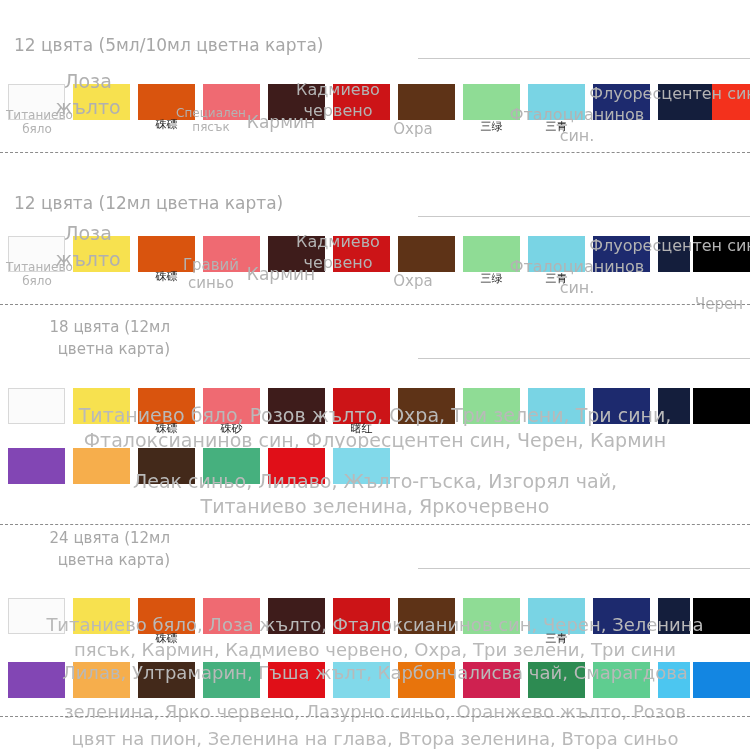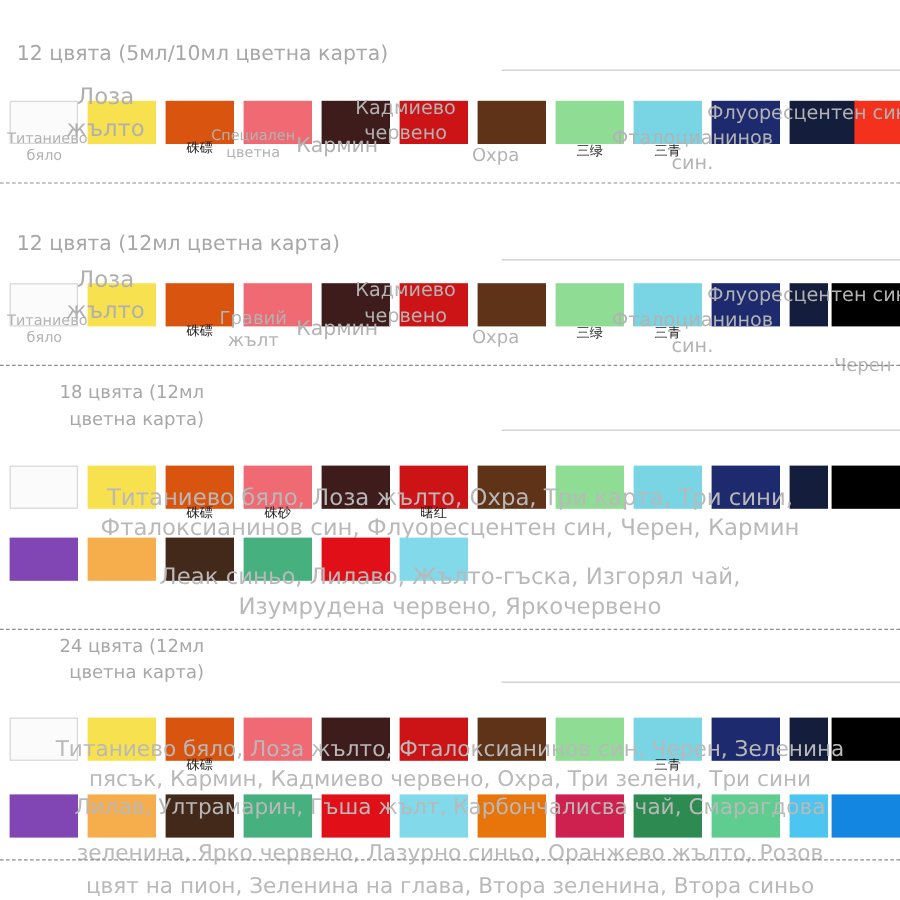--- a/index.html
+++ b/index.html
@@ -101,21 +101,21 @@
       <div class="swatch" style="left:463px; width:57px; background:#8fdc95;"></div>
       <div class="swatch" style="left:528px; width:57px; background:#79d4e4;"></div>
       <div class="swatch" style="left:593px; width:57px; background:#1d2a6e;"></div>
       <div class="swatch" style="left:658px; width:57px; background:#141e3c;"></div>
       <div class="swatch" style="left:712px; width:38px; background:#f3311c;"></div>
     </div>
 
     <div class="cap small" style="left:6px;  top:108px; width:62px;">Титаниево бяло</div>
     <div class="cap big" style="left:38px; top:68px;  width:100px; white-space:normal; line-height:26px;">Лоза жълто</div>
     <div class="cap cn" style="left:138px;top:115px; width:57px;">硃磦</div>
-    <div class="cap small" style="left:172px;top:106px; width:78px;">Специален цветна</div>
+    <div class="cap small" style="left:172px;top:106px; width:78px;">Специален пясък</div>
     <div class="cap" style="left:236px;top:113px; width:90px; font-size:17px;">Кармин</div>
     <div class="cap" style="left:283px;top:79px;  width:110px; white-space:normal; font-size:16px; line-height:21px;">Кадмиево червено</div>
     <div class="cap" style="left:383px;top:120px; width:60px; font-size:15px;">Охра</div>
     <div class="cap cn" style="left:463px;top:117px; width:57px;">三绿</div>
     <div class="cap cn" style="left:528px;top:117px; width:57px;">三青</div>
     <div class="cap" style="left:497px;top:104px; width:160px; white-space:normal; font-size:16px; line-height:21px;">Фталоцианинов син.</div>
     <div class="cap" style="left:588px;top:85px;  width:170px; font-size:16px;">Флуоресцентен син</div>
 
     <div class="sep" style="top:152px;"></div>
   </div>
@@ -135,21 +135,21 @@
       <div class="swatch" style="left:463px; width:57px; background:#8fdc95;"></div>
       <div class="swatch" style="left:528px; width:57px; background:#79d4e4;"></div>
       <div class="swatch" style="left:593px; width:57px; background:#1d2a6e;"></div>
       <div class="swatch" style="left:658px; width:32px; background:#141e3c;"></div>
       <div class="swatch" style="left:693px; width:57px; background:#000000;"></div>
     </div>
 
     <div class="cap small" style="left:6px;  top:260px; width:62px;">Титаниево бяло</div>
     <div class="cap big" style="left:38px; top:220px; width:100px; white-space:normal; line-height:26px;">Лоза жълто</div>
     <div class="cap cn" style="left:138px;top:267px; width:57px;">硃磦</div>
-    <div class="cap" style="left:176px;top:256px; width:70px; white-space:normal; font-size:15px; line-height:18px;">Гравий жълт</div>
+    <div class="cap" style="left:176px;top:256px; width:70px; white-space:normal; font-size:15px; line-height:18px;">Гравий синьо</div>
     <div class="cap" style="left:236px;top:265px; width:90px; font-size:17px;">Кармин</div>
     <div class="cap" style="left:283px;top:231px; width:110px; white-space:normal; font-size:16px; line-height:21px;">Кадмиево червено</div>
     <div class="cap" style="left:383px;top:272px; width:60px; font-size:15px;">Охра</div>
     <div class="cap cn" style="left:463px;top:269px; width:57px;">三绿</div>
     <div class="cap cn" style="left:528px;top:269px; width:57px;">三青</div>
     <div class="cap" style="left:497px;top:256px; width:160px; white-space:normal; font-size:16px; line-height:21px;">Фталоцианинов син.</div>
     <div class="cap" style="left:588px;top:237px; width:170px; font-size:16px;">Флуоресцентен син</div>
     <div class="cap" style="left:688px;top:272px; width:62px; font-size:15px;margin-top:23px;">Черен</div>
 
     <div class="sep" style="top:304px;"></div>
@@ -171,34 +171,34 @@
       <div class="swatch" style="left:528px; width:57px; background:#79d4e4;"></div>
       <div class="swatch" style="left:593px; width:57px; background:#1d2a6e;"></div>
       <div class="swatch" style="left:658px; width:32px; background:#141e3c;"></div>
       <div class="swatch" style="left:693px; width:57px; background:#000000;"></div>
     </div>
 
     <div class="cap cn" style="left:138px; top:419px; width:57px;">硃磦</div>
     <div class="cap cn" style="left:203px; top:419px; width:57px;">硃砂</div>
     <div class="cap cn" style="left:333px; top:419px; width:57px;">曙红</div>
 
-    <div class="desc" style="top:400px;">Титаниево бяло, Лоза жълто, Охра, Три карта, Три сини,</div>
+    <div class="desc" style="top:400px;">Титаниево бяло, Розов жълто, Охра, Три зелени, Три сини,</div>
     <div class="desc" style="top:425px;">Фталоксианинов син, Флуоресцентен син, Черен, Кармин</div>
 
     <div class="swatch-row" style="top:448px;">
       <div class="swatch" style="left:8px;   width:57px; background:#8246b4;"></div>
       <div class="swatch" style="left:73px;  width:57px; background:#f6ae4c;"></div>
       <div class="swatch" style="left:138px; width:57px; background:#43291a;"></div>
       <div class="swatch" style="left:203px; width:57px; background:#46b07e;"></div>
       <div class="swatch" style="left:268px; width:57px; background:#e00f18;"></div>
       <div class="swatch" style="left:333px; width:57px; background:#81d9ea;"></div>
     </div>
 
     <div class="desc" style="top:466px;">Леак синьо, Лилаво, Жълто-гъска, Изгорял чай,</div>
-    <div class="desc" style="top:491px;">Изумрудена червено, Яркочервено</div>
+    <div class="desc" style="top:491px;">Титаниево зеленина, Яркочервено</div>
 
     <div class="sep" style="top:524px;"></div>
   </div>
 
   <div class="section">
     <div class="sec-title wrapped" style="left:20px; top:527px;">24 цвята (12мл цветна карта)</div>
     <div class="rule" style="left:418px; top:568px; width:332px;"></div>
 
     <div class="swatch-row" style="top:598px;">
       <div class="swatch outlined" style="left:8px;   width:57px; background:#fbfbfb;"></div>

